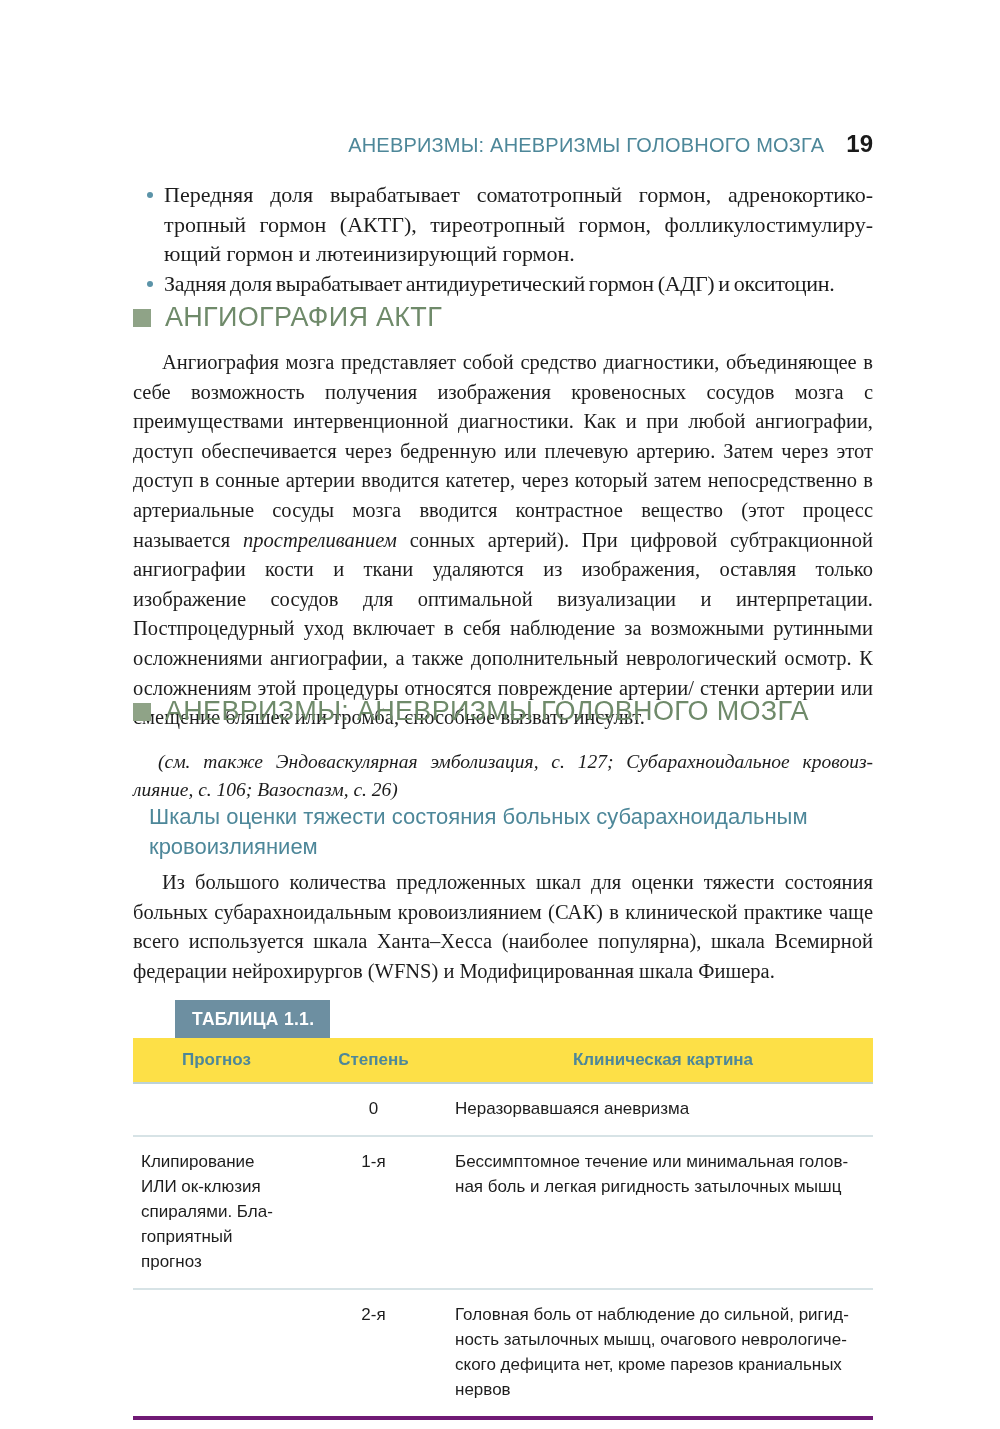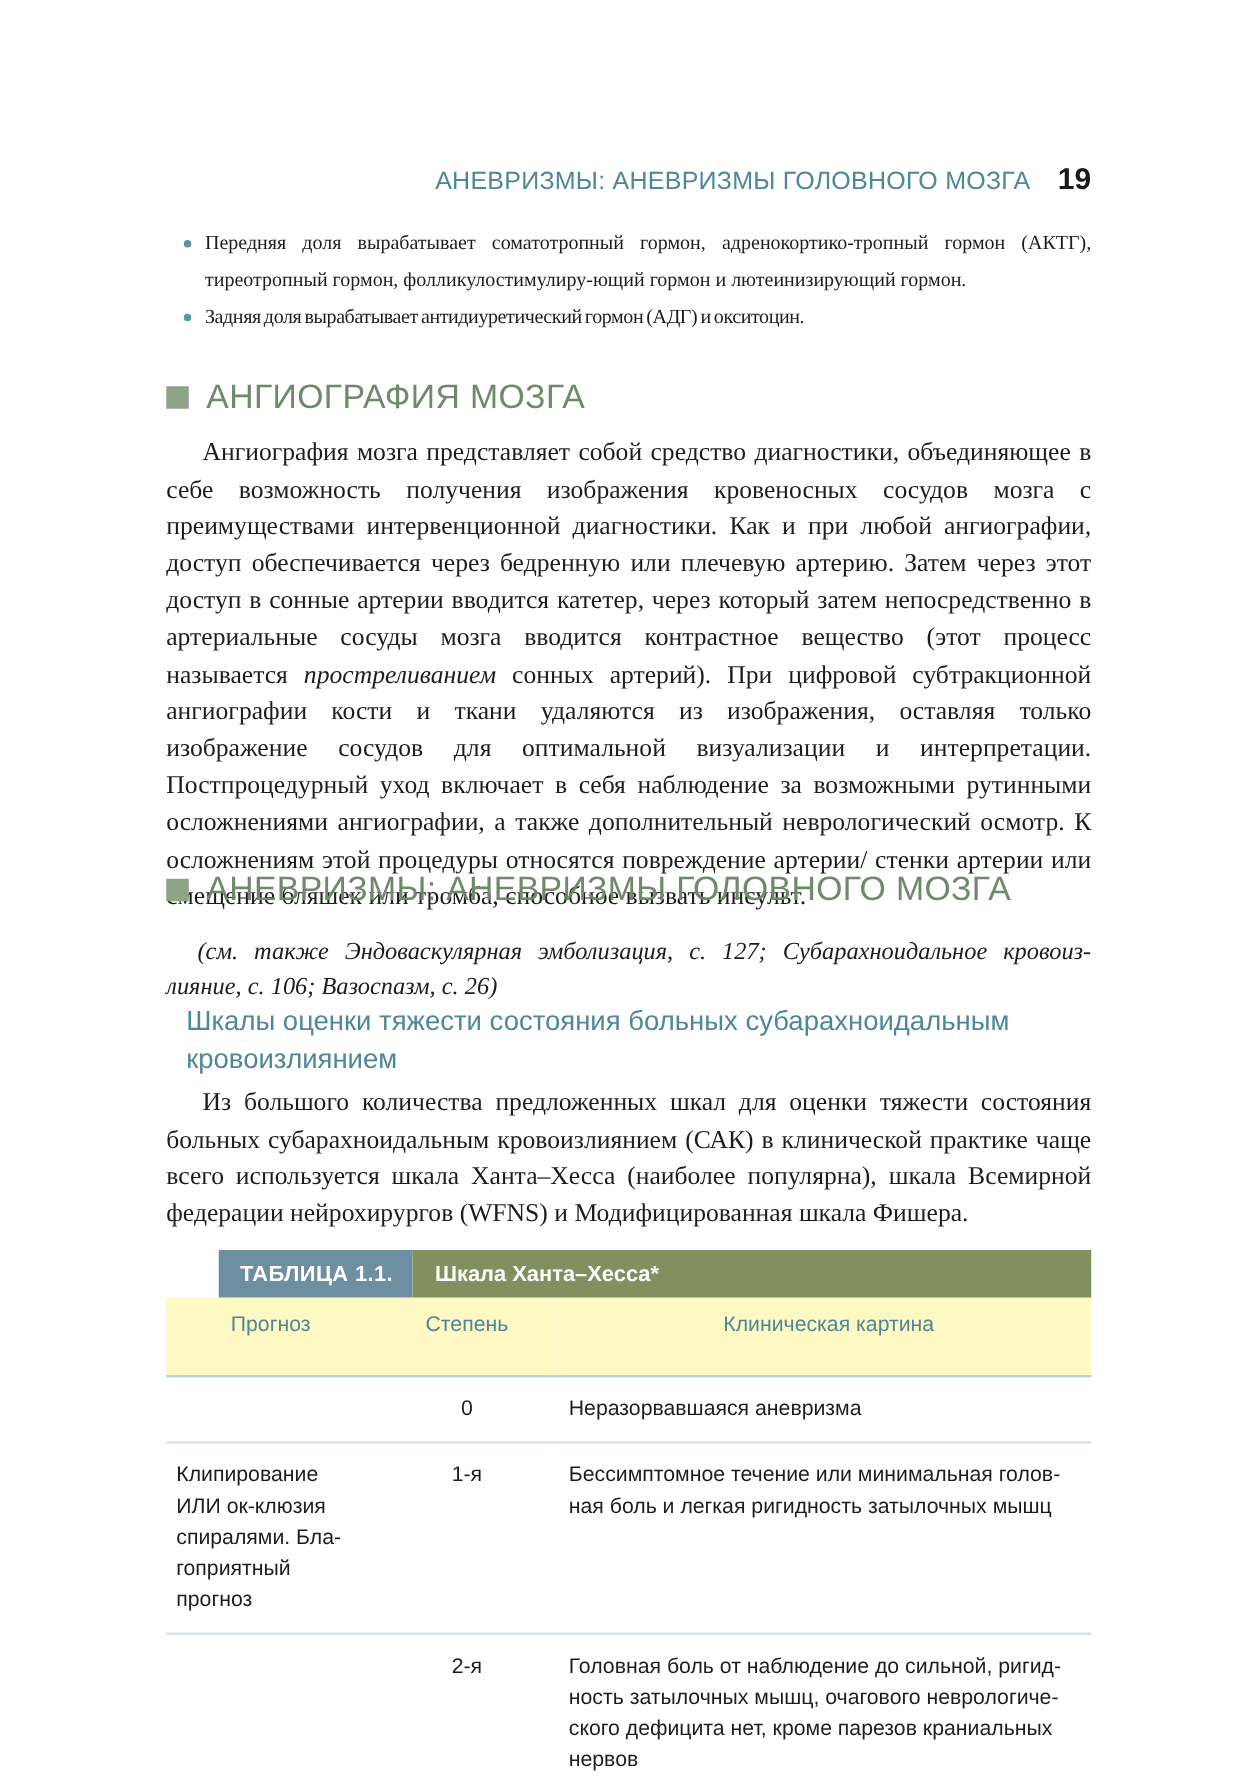--- a/index.html
+++ b/index.html
@@ -61,21 +61,21 @@
 
   
   ul.bullets {
     list-style: none;
     margin: 0 0 0 0;
     padding: 0;
   }
   ul.bullets li {
     position: relative;
     padding-left: 31px;
-    font-size: 16px;
+    font-size: 22px;
     line-height: 29.5px;
     text-align: justify;
     text-justify: inter-word;
     margin-bottom: 0px;
     hyphens: manual;
   }
   ul.bullets li::before {
     content: "";
     position: absolute;
     left: 14px;
@@ -188,25 +188,25 @@
     padding-left: 18px;
     box-sizing: border-box;
   }
 
   table.hh {
     width: 100%;
     border-collapse: collapse;
     table-layout: fixed;
   }
   table.hh th {
-    background: #fef9c3;
+    background: #fde047;
     color: #4d8799;
     font-size: 17px;
-    font-weight: normal;
-    padding: 12px 6px 30px 6px;
+    font-weight: bold;
+    padding: 12px 6px 12px 6px;
     border-bottom: 2px solid #bcd2d8;
     text-align: center;
     vertical-align: middle;
   }
   table.hh th.c-prognosis { width: 155px; }
   table.hh th.c-grade { width: 135px; }
   table.hh th.c-clinical { text-align: center; padding-left: 12px; }
 
   table.hh td {
     font-size: 17px;
@@ -233,41 +233,40 @@
 
   <div class="content">
 
     <ul class="bullets">
       <li>Передняя доля вырабатывает соматотропный гормон, адренокортико-тропный гормон (АКТГ), тиреотропный гормон, фолликулостимулиру-ющий гормон и лютеинизирующий гормон.</li>
       <li class="tight">Задняя доля вырабатывает антидиуретический гормон (АДГ) и окситоцин.</li>
     </ul>
 
     <div class="sec-head" id="sec-angio">
       <span class="marker"></span>
-      <span class="label">АНГИОГРАФИЯ МОЗГА</span>
+      <span class="label">АНГИОГРАФИЯ АКТГ</span>
     </div>
 
     <p class="body" id="para-angio"><span>Ангиография мозга представляет собой средство диагностики, объединяющее в себе возможность получения изображения кровеносных сосудов мозга с преимуществами интервенционной диагностики. Как и при любой ангиографии, доступ обеспечивается через бедренную или плечевую артерию. Затем через этот доступ в сонные артерии вводится катетер, через который затем непосредственно в артериальные сосуды мозга вводится контрастное вещество (этот процесс называется </span><em>простреливанием</em><span> сонных артерий). При цифровой субтракционной ангиографии кости и ткани удаляются из изображения, оставляя только изображение сосудов для оптимальной визуализации и интерпретации. Постпроцедурный уход включает в себя наблюдение за возможными рутинными осложнениями ангиографии, а также дополнительный неврологический осмотр. К осложнениям этой процедуры относятся повреждение артерии/ стенки артерии или смещение бляшек или тромба, способное вызвать инсульт.</span></p>
 
     <div class="sec-head" id="sec-aneur">
       <span class="marker"></span>
       <span class="label">АНЕВРИЗМЫ: АНЕВРИЗМЫ ГОЛОВНОГО МОЗГА</span>
     </div>
 
     <p class="xref">(см. также Эндоваскулярная эмболизация, с. 127; Субарахноидальное кровоиз-лияние, с. 106; Вазоспазм, с. 26)</p>
 
     <div class="sub-head">Шкалы оценки тяжести состояния больных субарахноидальным кровоизлиянием</div>
 
     <p class="body" id="para-scales">Из большого количества предложенных шкал для оценки тяжести состояния больных субарахноидальным кровоизлиянием (САК) в клинической практике чаще всего используется шкала Ханта–Хесса (наиболее популярна), шкала Всемирной федерации нейрохирургов (WFNS) и Модифицированная шкала Фишера.</p>
 
     <div class="table-wrap">
 
       <div class="tbl-titlebar">
         <div class="tbl-num">ТАБЛИЦА 1.1.</div>
-        <div class="tbl-name">Шкала Ханта–Хесса*</div>
       </div>
 
       <table class="hh">
         <thead>
           <tr>
             <th class="c-prognosis">Прогноз</th>
             <th class="c-grade">Степень</th>
             <th class="c-clinical">Клиническая картина</th>
           </tr>
         </thead>

